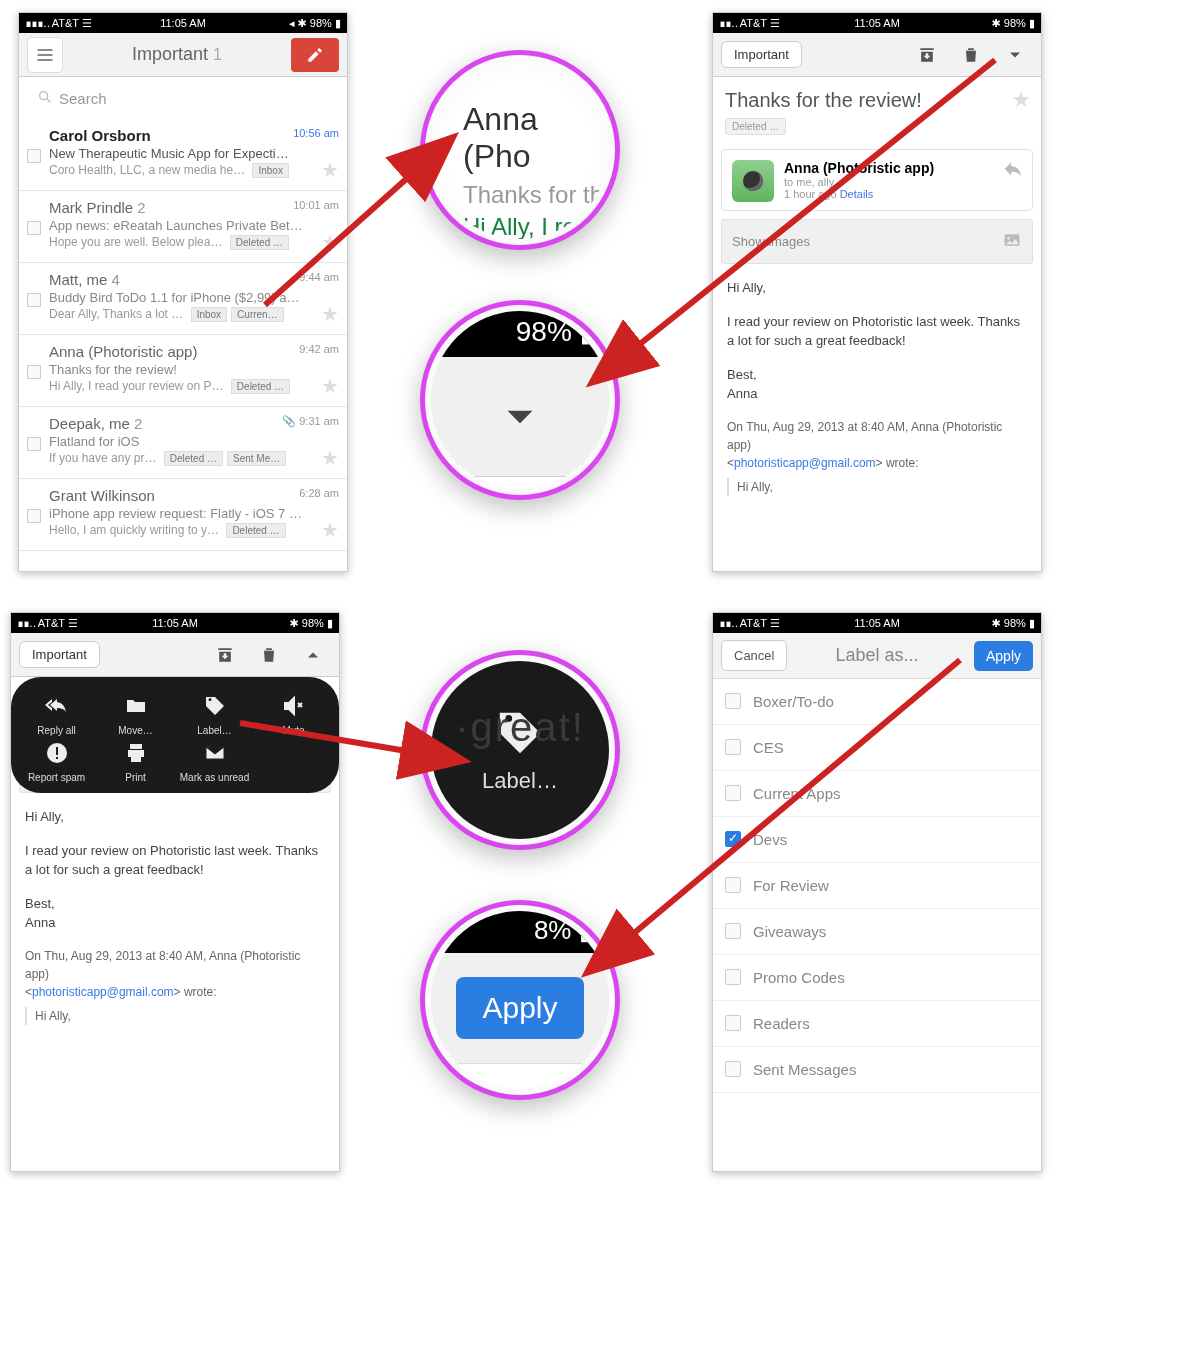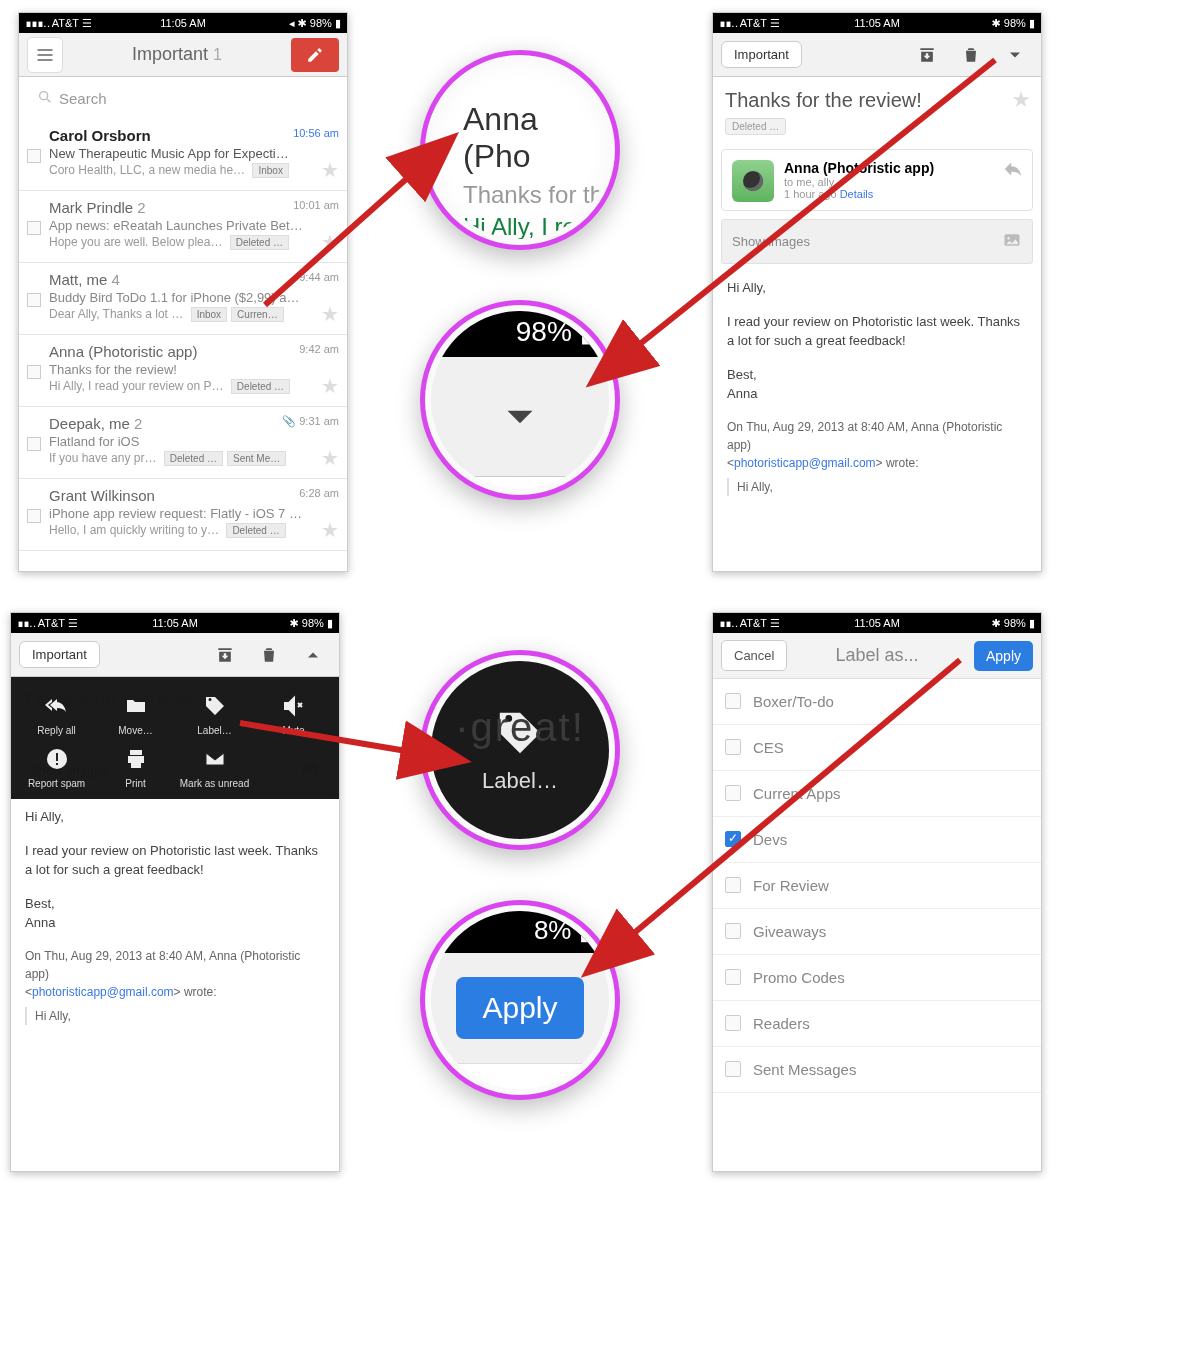--- a/index.html
+++ b/index.html
@@ -110,21 +110,21 @@
   .showimg { margin:0 8px; background:#f0f0f0; border:1px solid #e0e0e0; padding:10px; font-size:13px; color:#888; display:flex; justify-content:space-between; align-items:center; border-radius:3px;}
   .body { padding:14px; font-size:13px; color:#444; line-height:1.5;}
   .body p { margin-bottom:14px;}
   .body .quotehead { font-size:12px; color:#666;}
   .body a { color:#3b78e7; text-decoration:none;}
   .quoteblock { border-left:2px solid #ddd; padding-left:8px; margin-top:6px; color:#666; font-size:12px;}
 
   .actionsheet {
     position:absolute; left:0; right:0; top:64px; background:rgba(20,20,20,0.97);
     color:#ddd; padding:14px 6px 10px 6px;
-    display:grid; grid-template-columns:repeat(4,1fr); gap:8px 0;
+    display:grid; grid-template-columns:repeat(4,1fr); gap:2px 0;border-radius:30px;
   }
   .action { text-align:center; font-size:10px; color:#ddd;}
   .action .aicon { height:30px; display:flex; align-items:center; justify-content:center; margin-bottom:4px;}
   .action svg { width:24px; height:24px; fill:#eee;}
   .dimmed { opacity:0.35; }
 
   .labeltb { height:46px; background:#f3f3f3; border-bottom:1px solid #ddd; display:flex; align-items:center; justify-content:space-between; padding:0 8px;}
   .labeltb .lt-title { position:absolute; left:0; right:0; text-align:center; font-size:18px; color:#888; pointer-events:none;}
   .bluebtn { background:#2b7de1; color:#fff; border:none; border-radius:5px; padding:7px 12px; font-size:14px; position:relative; z-index:1;}
   .cancelbtn { background:#fff; border:1px solid #ccc; border-radius:5px; padding:7px 12px; font-size:13px; color:#555; position:relative; z-index:1;}

